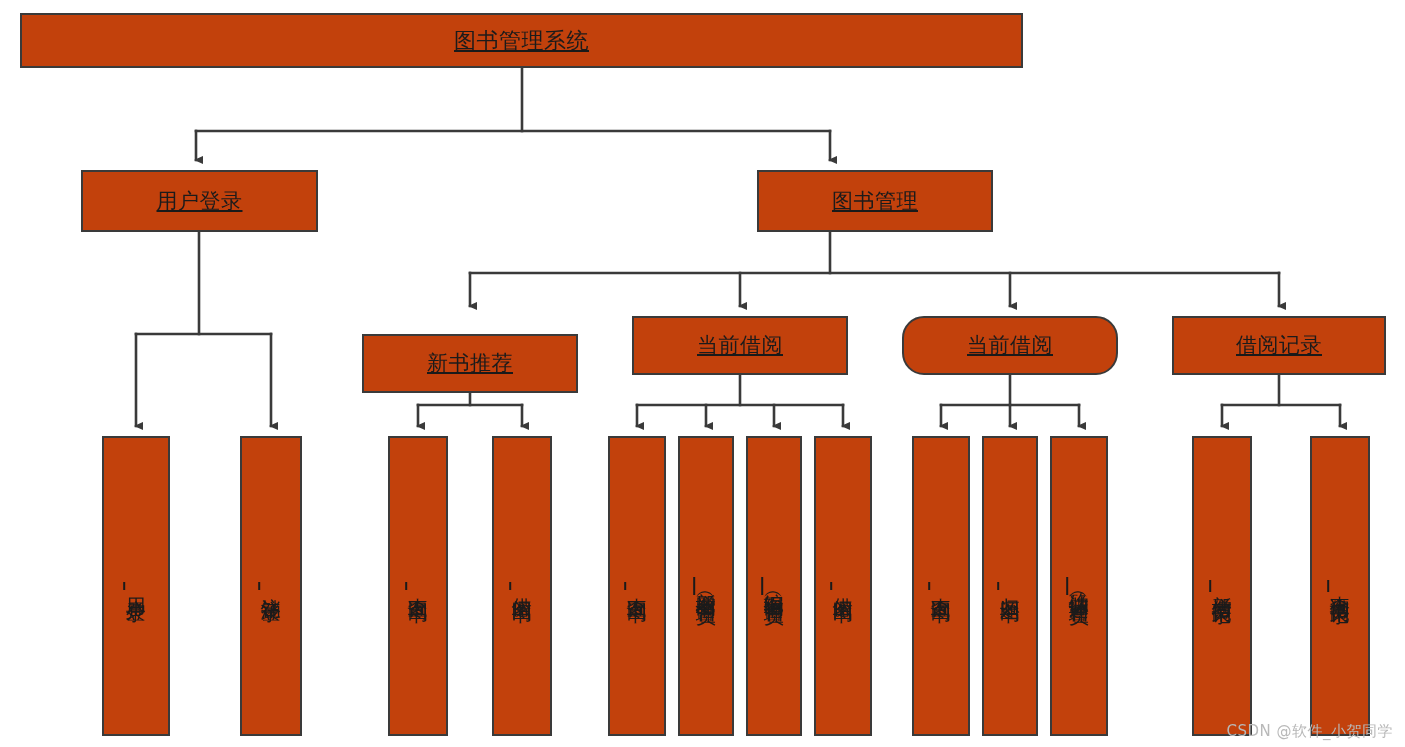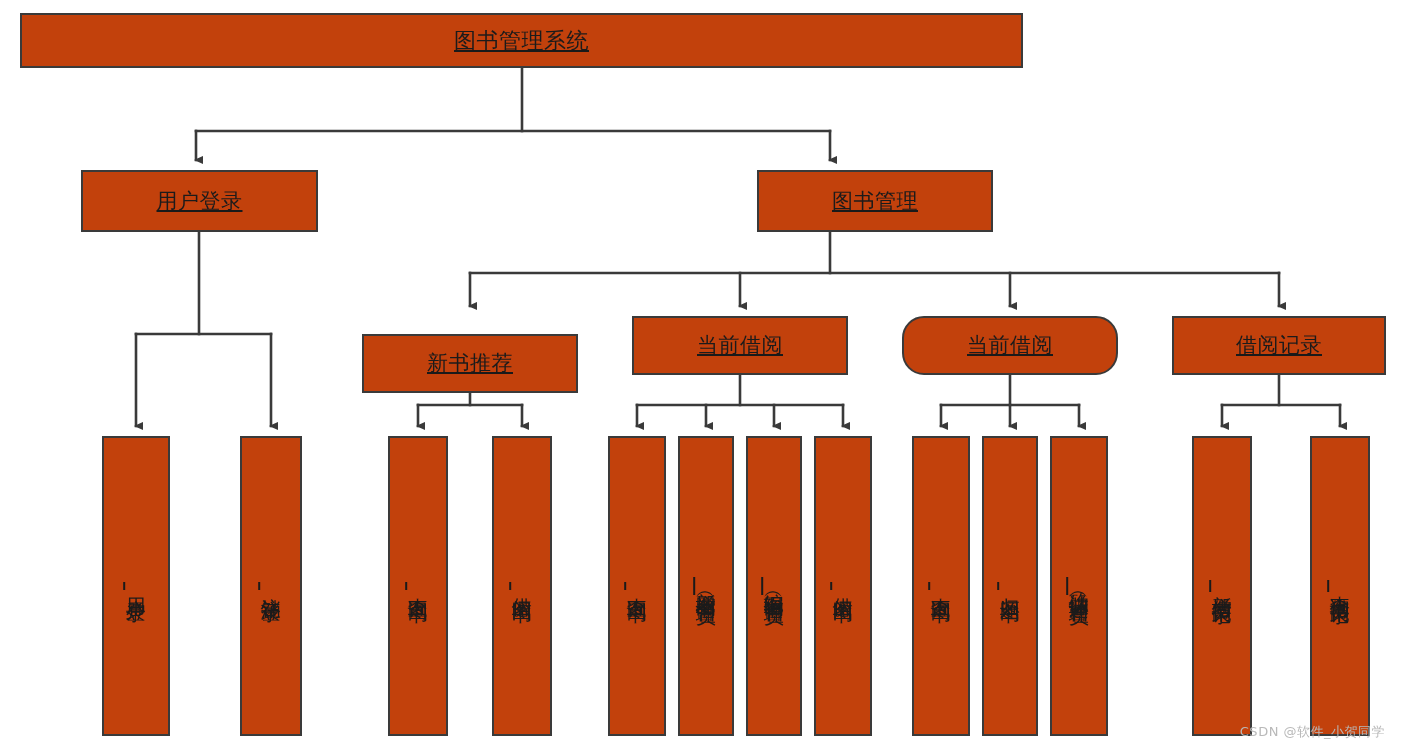--- a/index.html
+++ b/index.html
@@ -53,23 +53,23 @@
     text-orientation: upright;
     font-size: 20px;
     line-height: 1.32;
     letter-spacing: 2px;
     white-space: nowrap;
     max-height: 100%;
   }
   .node.root .label { font-size: 22px; }
   .watermark {
     position: absolute;
-    right: 20px;
+    right: 12px;
     bottom: 6px;
-    font-size: 13px;
+    font-size: 15px;
     color: #b9b9b9;
     letter-spacing: 0.5px;
     white-space: nowrap;
   }
 </style>
 </head>
 <body>
 
 <div id="canvas">
 

